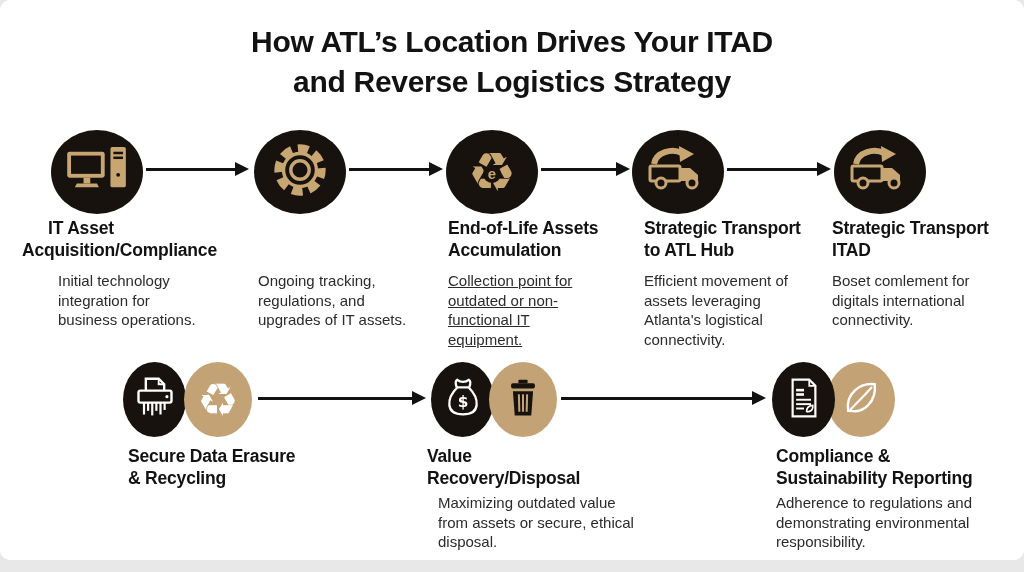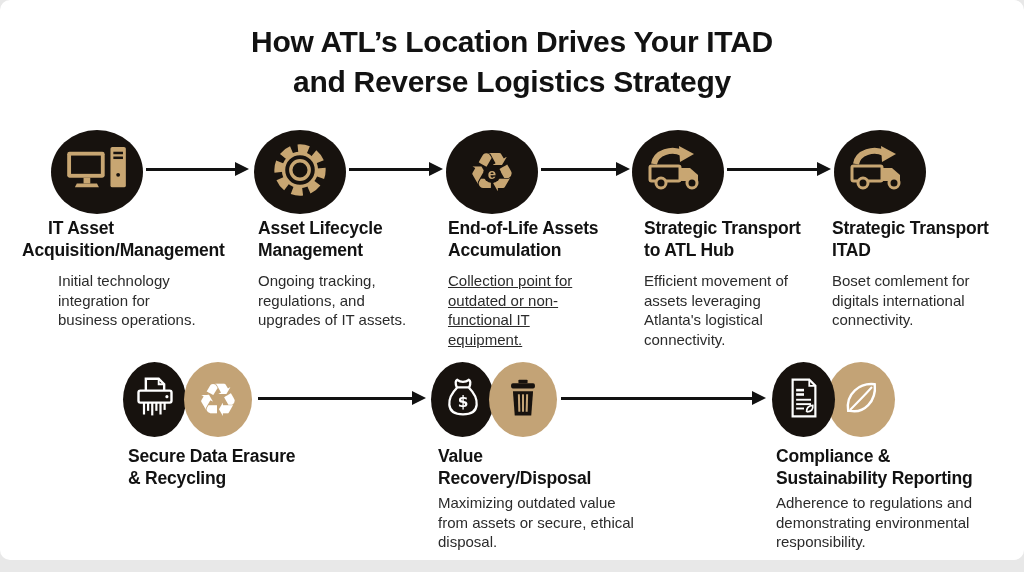--- a/index.html
+++ b/index.html
@@ -111,27 +111,25 @@
       </svg>
     </span>
   </div>
 
   <div class="arr" style="left:146px;top:168px;width:90px;"></div>
   <div class="arr" style="left:349px;top:168px;width:81px;"></div>
   <div class="arr" style="left:541px;top:168px;width:76px;"></div>
   <div class="arr" style="left:727px;top:168px;width:91px;"></div>
 
   <h2 class="step-title indent-first" style="left:22px;top:217px;">IT Asset
-Acquisition/Management</h2>
+Acquisition/Compliance</h2>
   <p class="step-desc" style="left:50px;top:271px;margin-left:8px;">Initial technology
 integration for
 business operations.</p>
 
-  <h2 class="step-title" style="left:258px;top:217px;">Asset Lifecycle
-Management</h2>
   <p class="step-desc" style="left:258px;top:271px;">Ongoing tracking,
 regulations, and
 upgrades of IT assets.</p>
 
   <h2 class="step-title" style="left:448px;top:217px;">End-of-Life Assets
 Accumulation</h2>
   <p class="step-desc" style="left:448px;top:271px;text-decoration:underline;">Collection point for
 outdated or non-
 functional IT
 equipment.</p>
@@ -213,21 +211,21 @@
       </svg>
     </span>
   </div>
 
   <div class="arr" style="left:258px;top:397px;width:155px;"></div>
   <div class="arr" style="left:561px;top:397px;width:192px;"></div>
 
   <h2 class="step-title" style="left:128px;top:445px;">Secure Data Erasure
 &amp; Recycling</h2>
 
-  <h2 class="step-title" style="left:438px;top:445px;">Value
+  <h2 class="step-title" style="left:427px;top:445px;">Value
 Recovery/Disposal</h2>
   <p class="step-desc" style="left:438px;top:493px;">Maximizing outdated value
 from assets or secure, ethical
 disposal.</p>
 
   <h2 class="step-title" style="left:776px;top:445px;">Compliance &amp;
 Sustainability Reporting</h2>
   <p class="step-desc" style="left:776px;top:493px;">Adherence to regulations and
 demonstrating environmental
 responsibility.</p>

